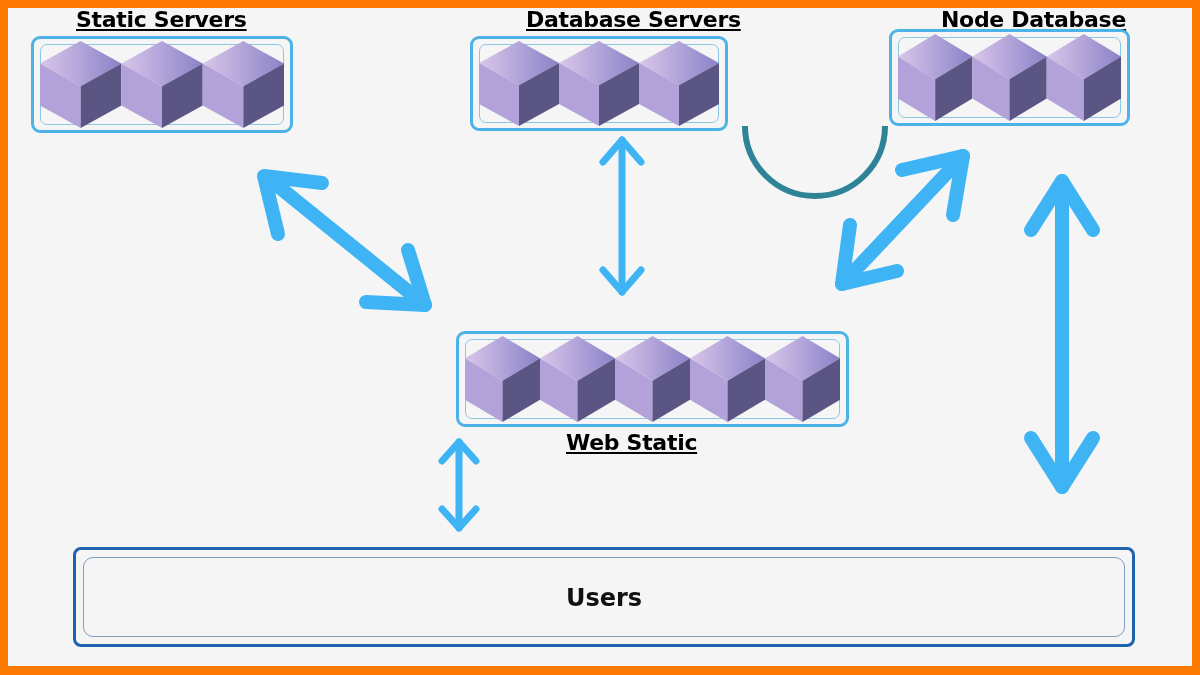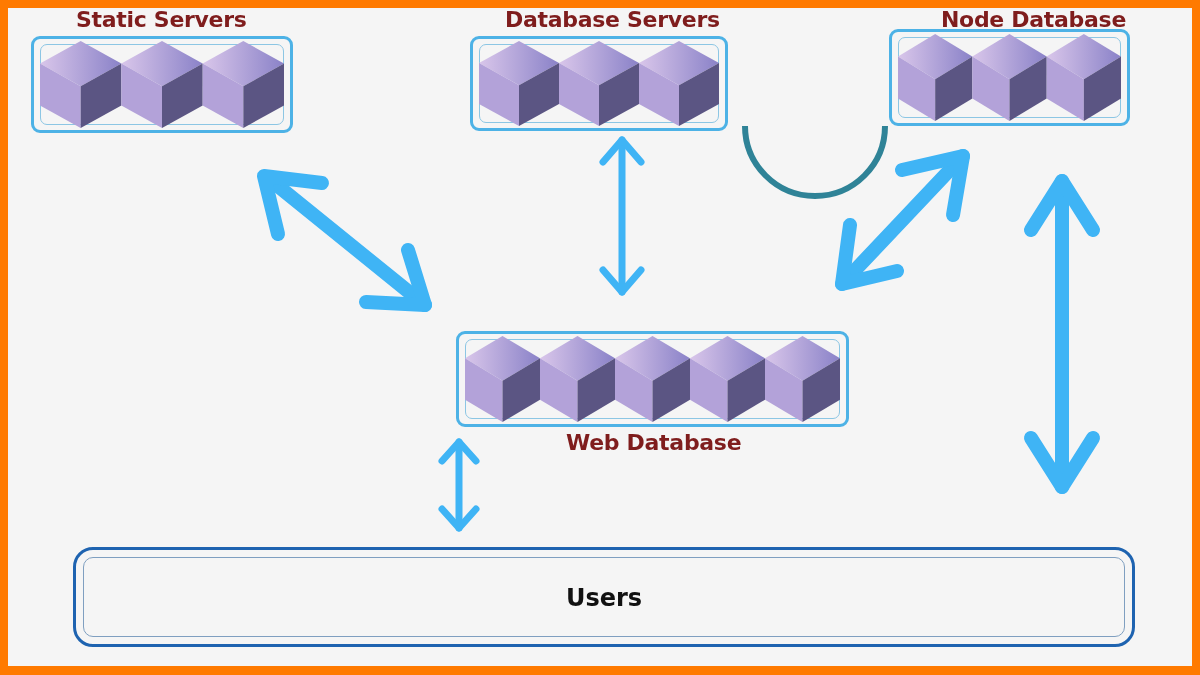--- a/index.html
+++ b/index.html
@@ -1,35 +1,35 @@
 <!DOCTYPE html>
 <html><head>
 <meta charset="utf-8">
 <style>
   html, body { margin: 0; padding: 0; }
   body { width: 1200px; height: 675px; overflow: hidden; background: #ff7a00; position: relative; font-family: "DejaVu Sans", sans-serif; }
   #canvas { position: absolute; left: 8px; top: 8px; width: 1184px; height: 658px; background: #f5f5f5; }
-  .label { position: absolute; font-weight: bold; font-size: 22px; color: #7f1d1d; white-space: nowrap; letter-spacing: -0.3px; }
+  .label { position: absolute; font-weight: bold; font-size: 22px; color: #000000; white-space: nowrap; letter-spacing: -0.3px; text-decoration: underline; }
   .group { position: absolute; border: 3px solid #4db2e6; border-radius: 9px; box-sizing: border-box; }
   .group .inner { position: absolute; left: 6px; top: 5px; right: 6px; bottom: 5px; border: 1.5px solid #8cc6e4; border-radius: 7px; }
   .group svg { position: absolute; left: 0; top: 0; overflow: visible; }
-  #users-box { position: absolute; left: 73px; top: 547px; width: 1062px; height: 100px; border: 3px solid #1e63b0; border-radius: 20px; box-sizing: border-box; }
+  #users-box { position: absolute; left: 73px; top: 547px; width: 1062px; height: 100px; border: 3px solid #1e63b0; border-radius: 8px; box-sizing: border-box; }
   #users-box .inner { position: absolute; left: 7px; top: 7px; right: 7px; bottom: 7px; border: 1.5px solid #7f9fc0; border-radius: 10px; }
   #users-label { position: absolute; left: 0; right: 0; top: 34px; text-align: center; font-weight: bold; font-size: 24px; color: #111; }
   #arrows { position: absolute; left: 0; top: 0; width: 1200px; height: 675px; pointer-events: none; }
 </style>
 </head>
 <body>
 
 <div id="canvas"></div>
 
 <div class="label" style="left:76px; top:7px;">Static Servers</div>
-<div class="label" style="left:505px; top:7px;">Database Servers</div>
+<div class="label" style="left:526px; top:7px;">Database Servers</div>
 <div class="label" style="left:941px; top:7px;">Node Database</div>
-<div class="label" style="left:566px; top:430px;">Web Database</div>
+<div class="label" style="left:566px; top:430px;">Web Static</div>
 
 <div class="group" id="g-static" style="left:31px; top:36px; width:262px; height:97px;">
   <div class="inner"></div>
   <svg class="cubes" width="262" height="97">
       <defs>
         <linearGradient id="topgrad0" x1="0" x2="1" y1="0" y2="0">
           <stop offset="0" stop-color="#d9c6ea"></stop>
           <stop offset="1" stop-color="#8a82c8"></stop>
         </linearGradient>
       </defs>

